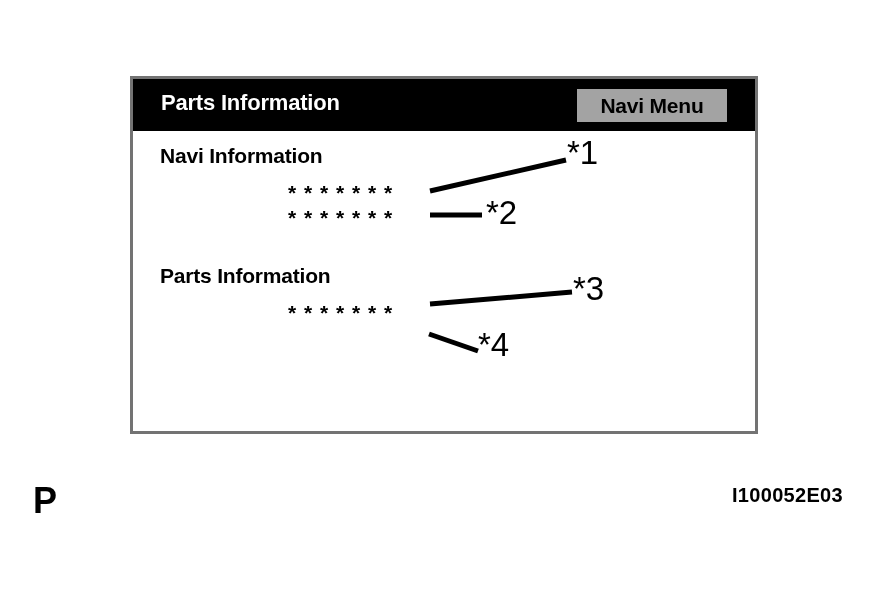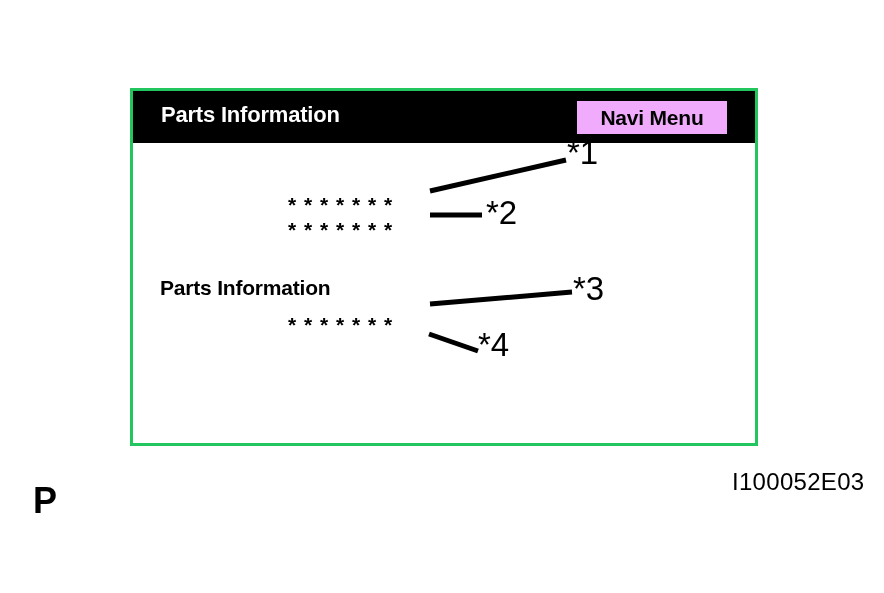--- a/index.html
+++ b/index.html
@@ -16,24 +16,23 @@
     color: #000000;
   }
 
   
   #screen-frame {
     position: absolute;
     left: 130px;
     top: 76px;
     width: 628px;
     height: 358px;
-    border: 3px solid #22c55e;
+    border: 3px solid #737373;
     background: #ffffff;
     box-sizing: border-box;
-    margin-top: 12px;
   }
 
   
   #title-bar {
     position: absolute;
     left: 0;
     top: 0;
     width: 100%;
     height: 52px;
     background: #000000;
@@ -48,21 +47,21 @@
     color: #ffffff;
     letter-spacing: -0.2px;
     white-space: nowrap;
   }
   #navi-menu-button {
     position: absolute;
     right: 28px;
     top: 10px;
     width: 150px;
     height: 33px;
-    background: #f0abfc;
+    background: #a3a3a3;
     color: #000000;
     font-size: 21px;
     font-weight: bold;
     display: flex;
     align-items: center;
     justify-content: center;
     letter-spacing: -0.2px;
     box-sizing: border-box;
   }
 
@@ -125,39 +124,40 @@
     position: absolute;
     left: 33px;
     top: 483px;
     font-size: 36px;
     font-weight: bold;
     line-height: 1;
   }
   #figure-code {
     position: absolute;
     left: 732px;
-    top: 468px;
-    font-size: 24px;
-    font-weight: normal;
+    top: 484px;
+    font-size: 20px;
+    font-weight: bold;
     letter-spacing: 0.3px;
     white-space: nowrap;
   }
 </style>
 </head>
 <body>
 
 <div id="screen-frame">
 
   <div id="title-bar">
     <div id="screen-title">Parts Information</div>
     <div id="navi-menu-button">Navi Menu</div>
   </div>
 
   <div id="screen-body">
 
+    <div class="section-heading" id="navi-info-heading">Navi Information</div>
 
     <div class="value-row" id="navi-value-1">* * * * * * *</div>
 
     <div class="value-row" id="navi-value-2">* * * * * * *</div>
 
     <div class="section-heading" id="disc-info-heading">Parts Information</div>
 
     <div class="value-row" id="disc-value-1">* * * * * * *</div>
 
 

